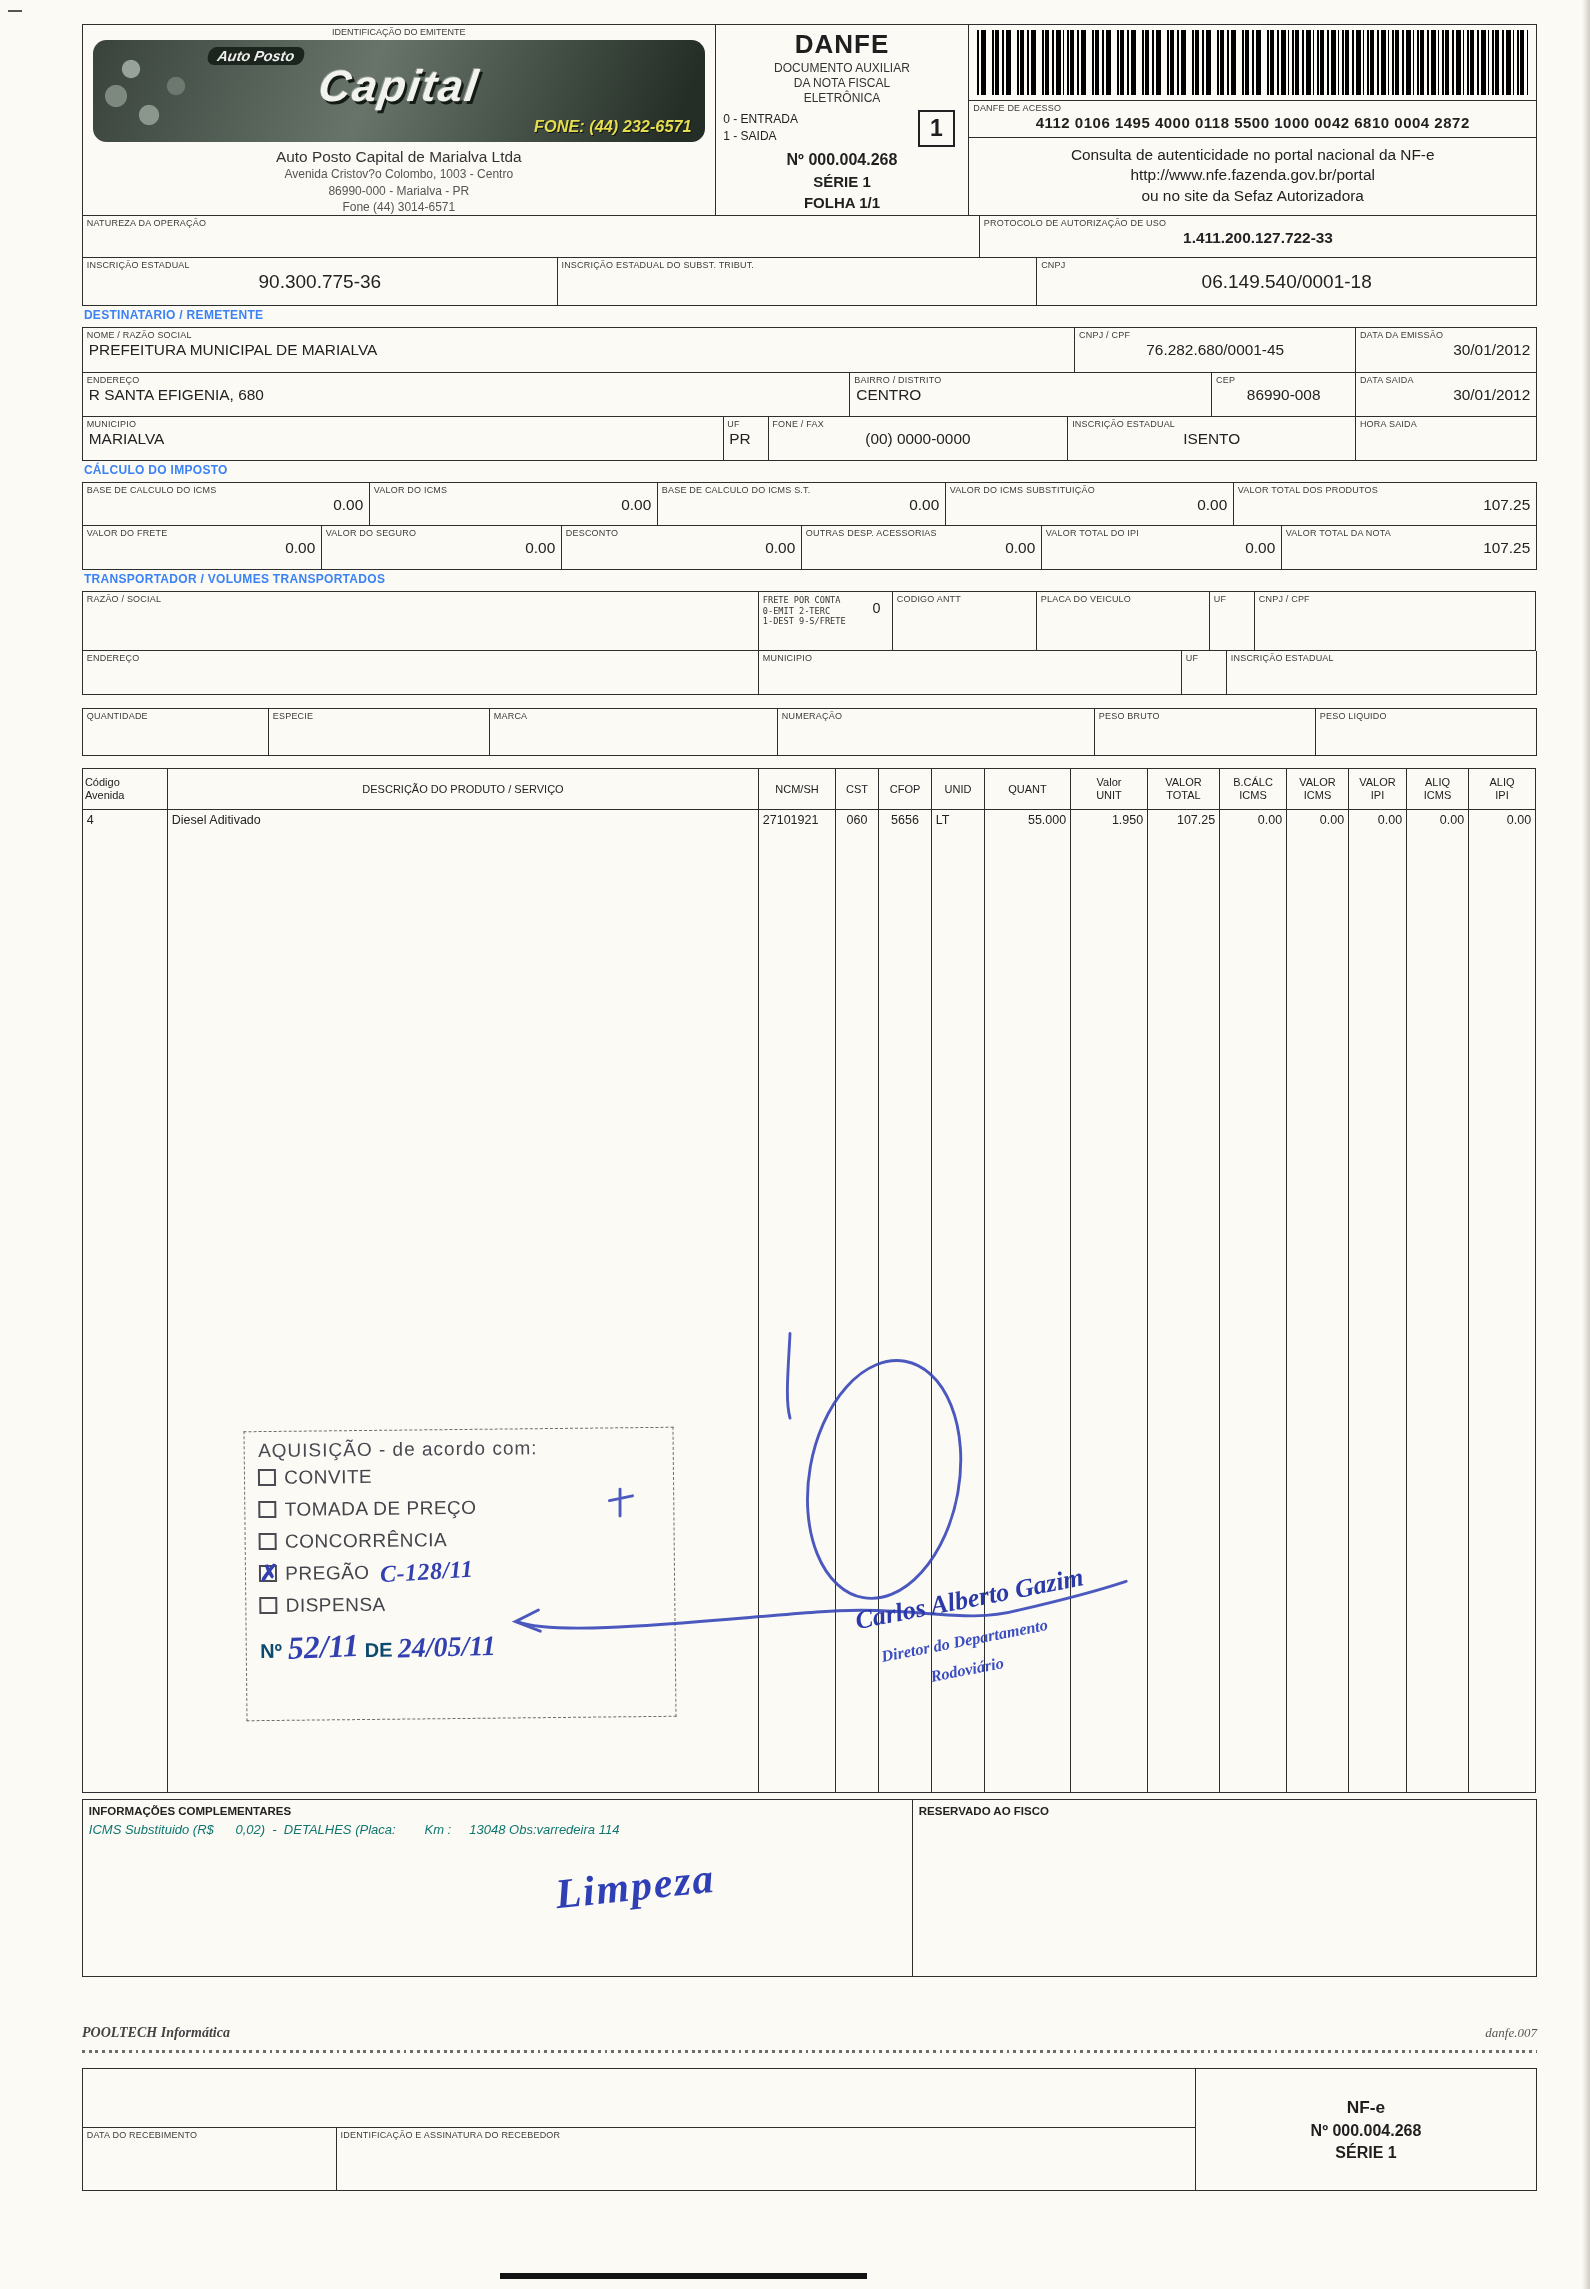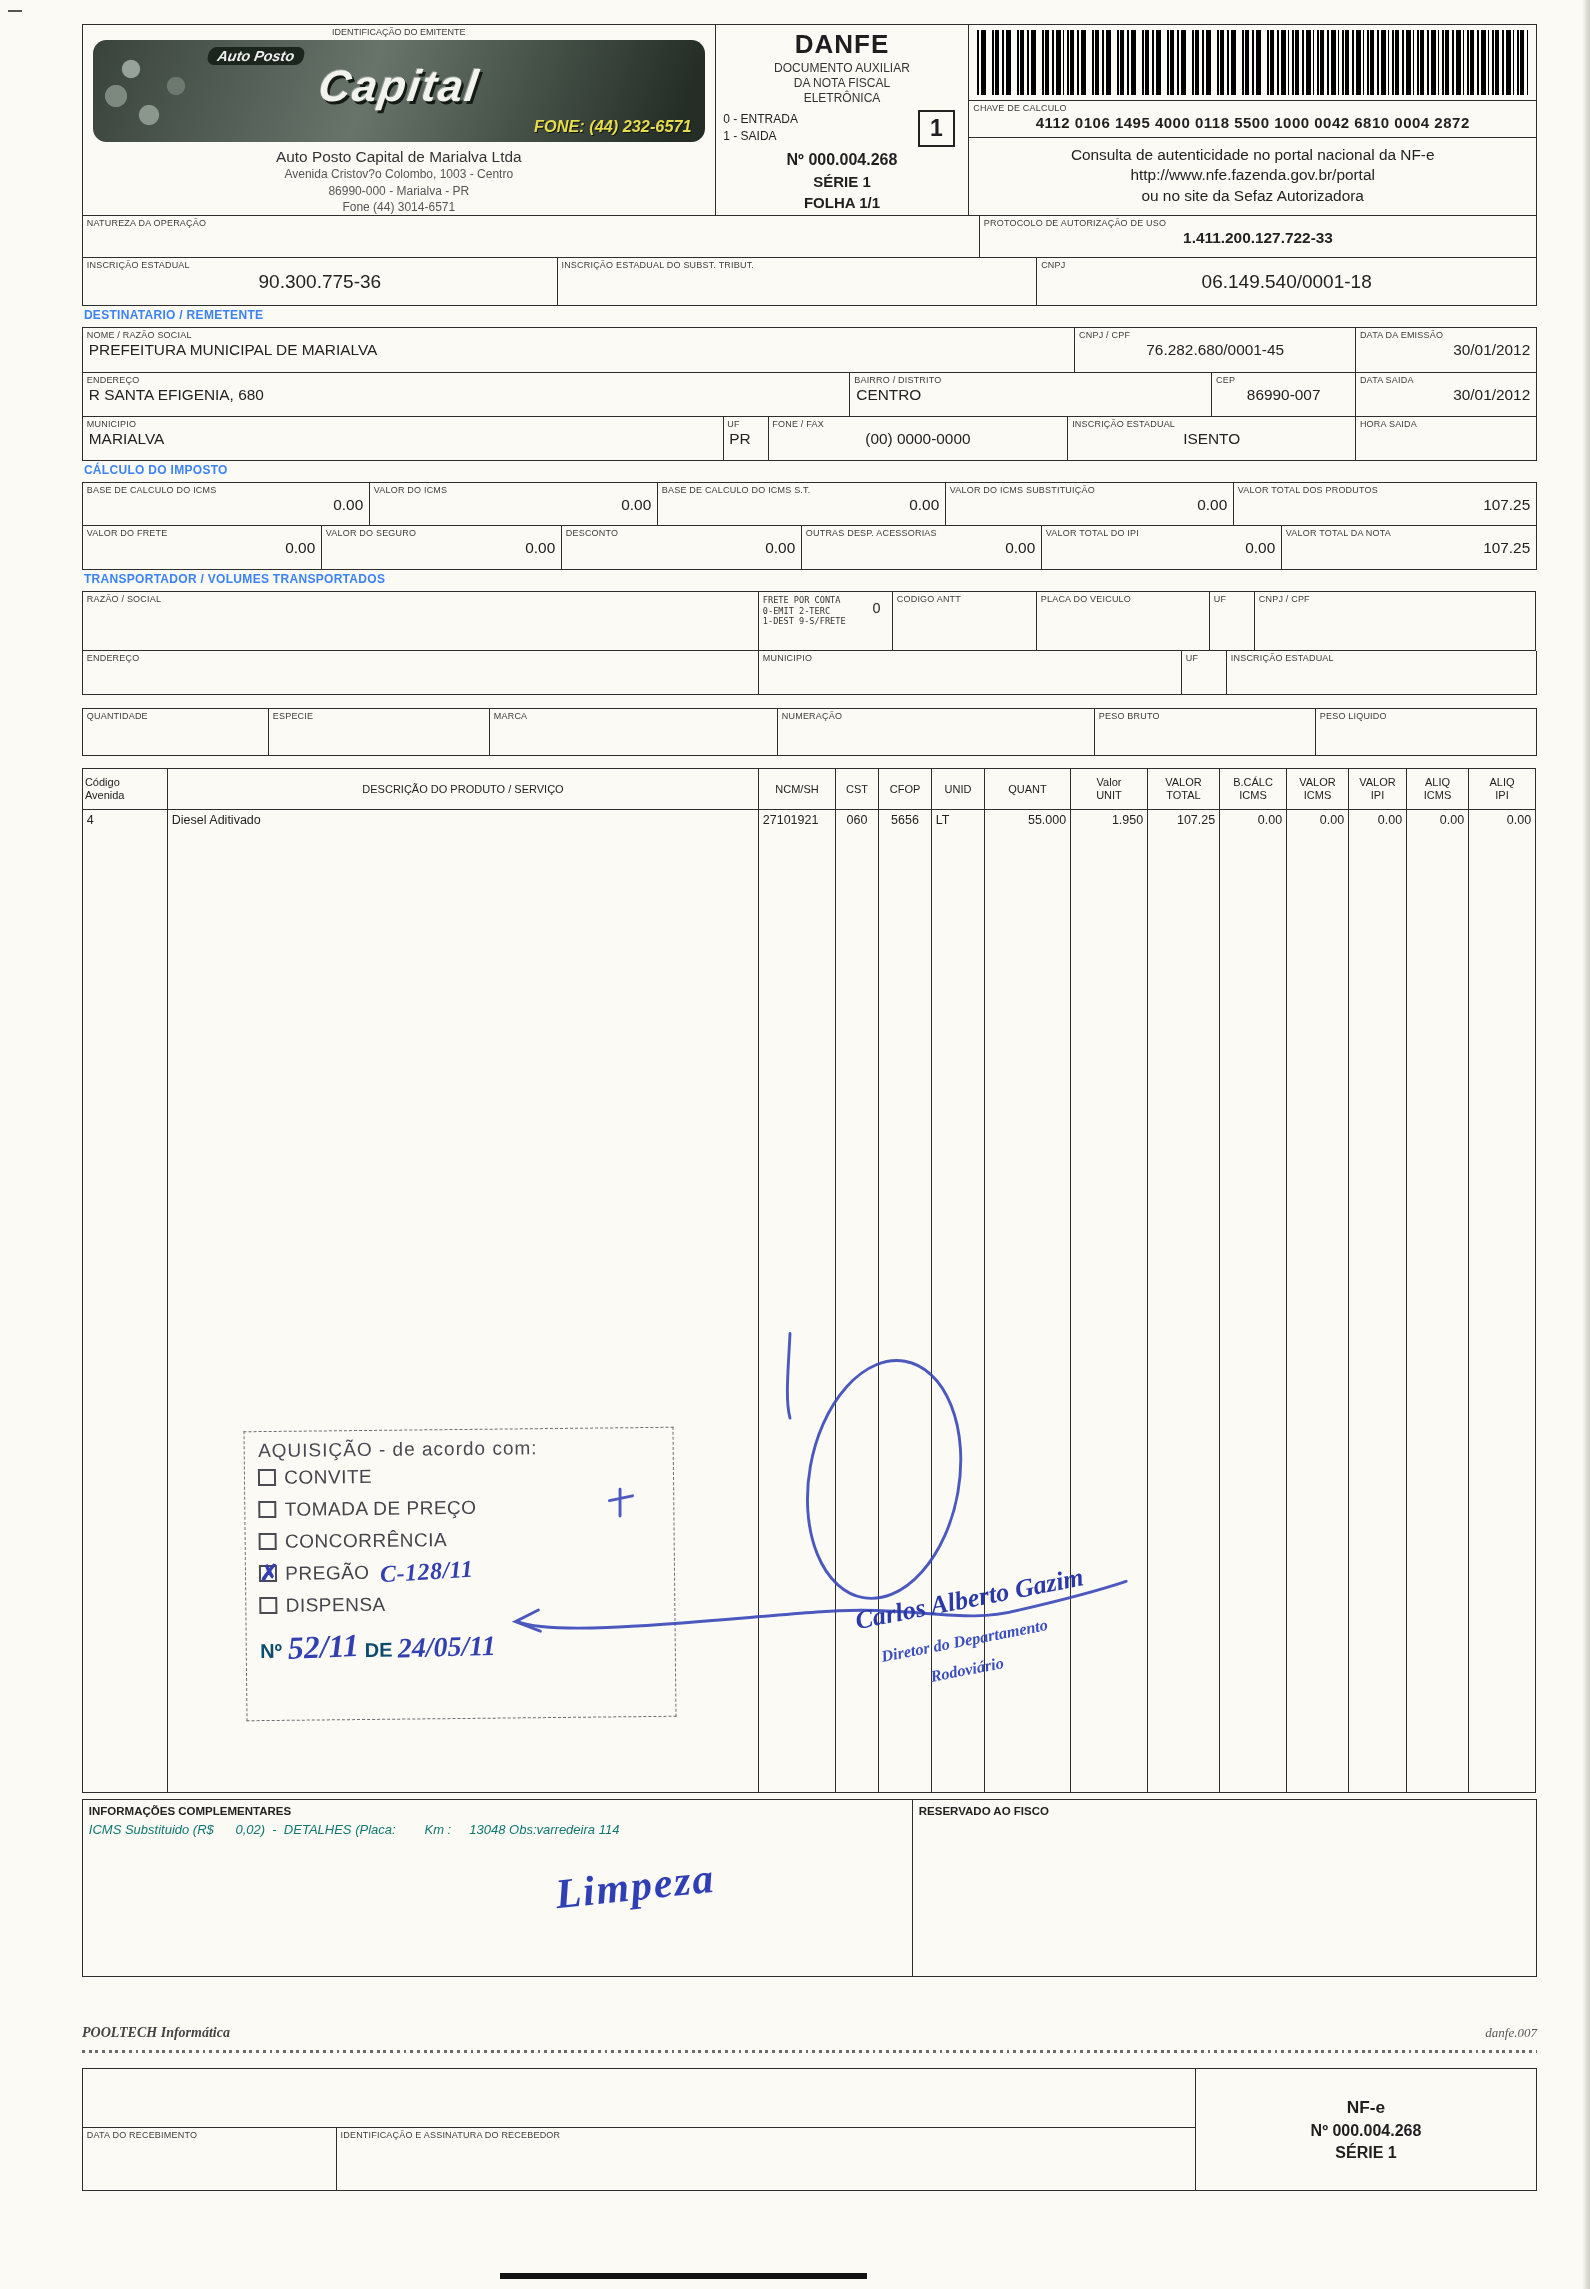--- a/index.html
+++ b/index.html
@@ -153,21 +153,21 @@
       <div class="danfe-num">Nº 000.004.268</div>
       <div class="danfe-serie">SÉRIE 1</div>
       <div class="danfe-folha">FOLHA 1/1</div>
     </div>
 
     <div class="cell" style="width:568px;height:192px">
       <div class="barcode-wrap">
         <div class="barcode"></div>
       </div>
       <div class="chave-box">
-        <div class="lbl">CHAVE DE CALCULO</div>
+        <div class="lbl">DANFE DE ACESSO</div>
         <div class="chave-val">4112 0106 1495 4000 0118 5500 1000 0042 6810 0004 2872</div>
       </div>
       <div class="consulta">
         <div>Consulta de autenticidade no portal nacional da NF-e</div>
         <div>http://www.nfe.fazenda.gov.br/portal</div>
         <div>ou no site da Sefaz Autorizadora</div>
       </div>
     </div>
   </div>
 
@@ -214,21 +214,21 @@
     <div class="cell" style="width:769px;height:44px">
       <div class="lbl">ENDEREÇO</div>
       <div class="val">R SANTA EFIGENIA, 680</div>
     </div>
     <div class="cell" style="width:362px;height:44px">
       <div class="lbl">BAIRRO / DISTRITO</div>
       <div class="val">CENTRO</div>
     </div>
     <div class="cell" style="width:144px;height:44px">
       <div class="lbl">CEP</div>
-      <div class="val vc">86990-007</div>
+      <div class="val vc">86990-008</div>
     </div>
     <div class="cell" style="width:181px;height:44px">
       <div class="lbl">DATA SAIDA</div>
       <div class="val vr">30/01/2012</div>
     </div>
   </div>
   <div class="frow">
     <div class="cell" style="width:642px;height:44px">
       <div class="lbl">MUNICIPIO</div>
       <div class="val">MARIALVA</div>

